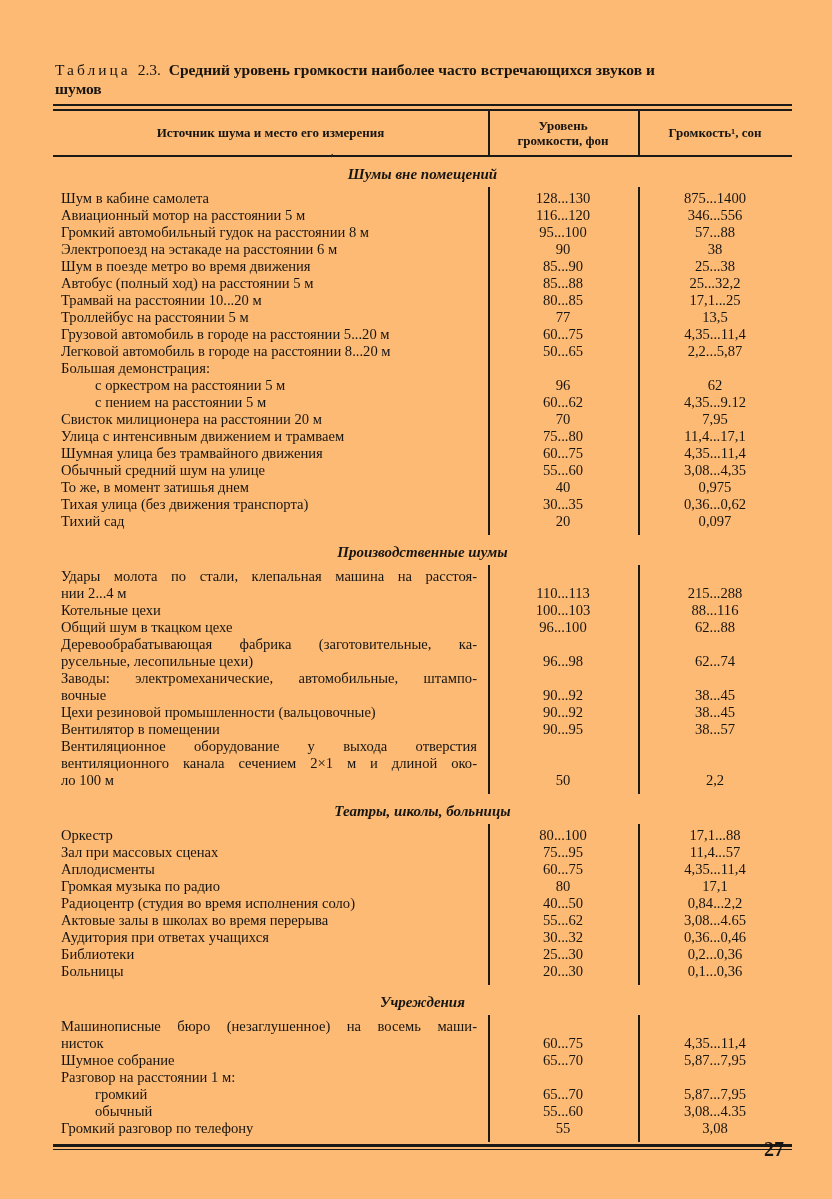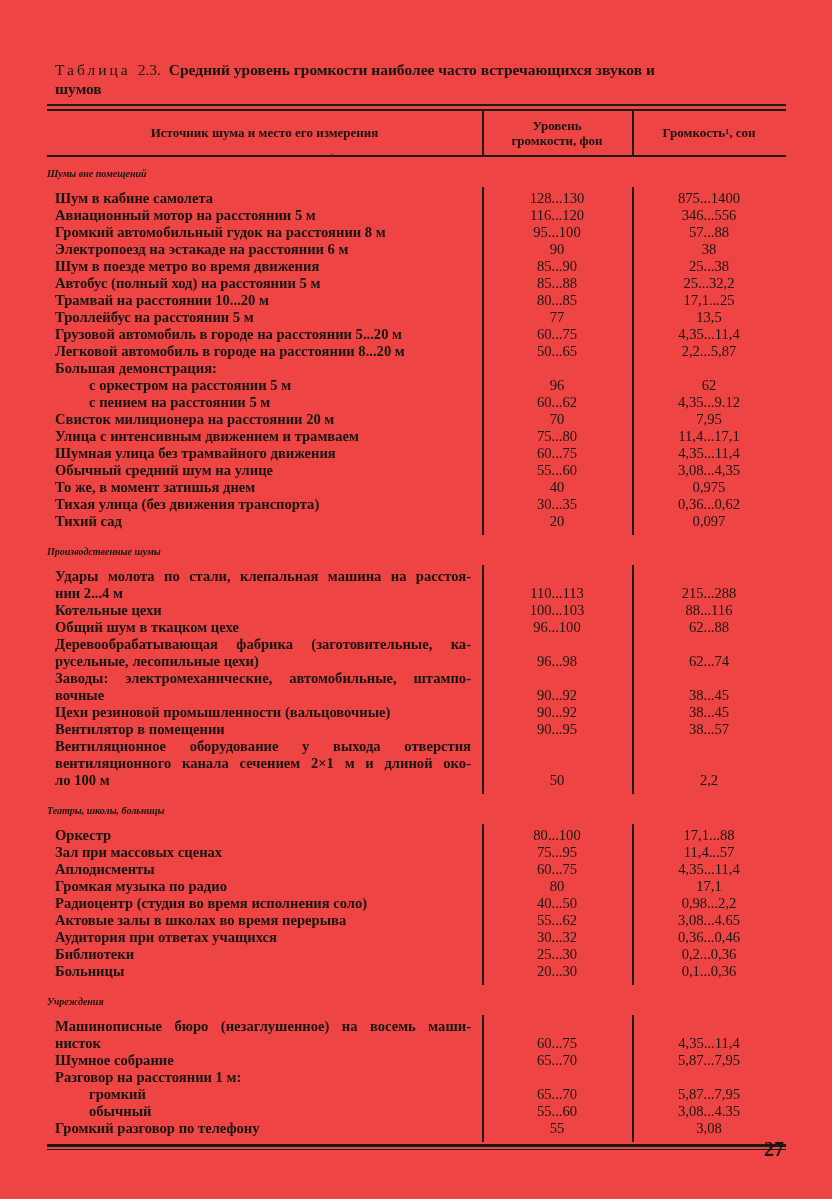--- a/index.html
+++ b/index.html
@@ -1,49 +1,49 @@
 <!DOCTYPE html>
 <html><head>
 <meta charset="utf-8">
 <style>
   html,body{margin:0;padding:0;background:#e8e8e6;}
   .page{
     position:relative;width:832px;height:1199px;margin:0 auto;
-    background:#ef4444;color:#171511;
+    background:#fdba74;color:#171511;
     font-family:"Liberation Serif","DejaVu Serif",serif;
     overflow:hidden;
   }
   
   .caption{position:absolute;left:55px;top:60px;width:625px;font-size:15.5px;line-height:19px;}
   .cap-word{letter-spacing:3px;}
   .cap-num{margin:0 4px 0 7px;}
   .cap-title{font-weight:bold;}
   
-  .table{position:absolute;left:47px;top:104px;width:739px;}
+  .table{position:absolute;left:53px;top:104px;width:739px;}
   .rule{background:#1c1a17;}
   .rule-a{height:2px;}
   .rule-b{height:2px;margin-top:3px;}
   .rule-head{height:2px;}
   .rule-bot-a{height:2.5px;margin-top:2px;}
   .rule-bot-b{height:1px;margin-top:2px;}
   
   .thead{position:relative;display:grid;grid-template-columns:435px 150px 154px;min-height:44px;}
   .th{display:flex;flex-direction:column;align-items:center;justify-content:center;
       text-align:center;font-weight:bold;font-size:13px;line-height:15.5px;padding:5px 8px;}
   
   .vline{position:absolute;top:0;bottom:0;width:1.5px;background:#1c1a17;}
   .v1{left:435px;} .v2{left:585px;}
   
-  .section-title{text-align:left;font-style:italic;font-weight:bold;font-size:10px;
+  .section-title{text-align:center;font-style:italic;font-weight:bold;font-size:15px;
                  line-height:18px;margin:8px 0 4px;}
   .rows{position:relative;padding:3px 0 5px;}
   .row{display:grid;grid-template-columns:435px 150px 154px;font-size:14.6px;line-height:17px;}
   .lab{padding-left:8px;padding-right:11px;}
   .lab.ind{padding-left:42px;}
-  .ln{min-height:17px;font-weight:bold;}
+  .ln{min-height:17px;}
   .jl{text-align:justify;text-align-last:justify;}
   .val{display:flex;justify-content:center;align-items:flex-end;text-align:center;}
   .val.top{align-items:flex-end;}
   
   .pageno{position:absolute;right:48px;top:1138px;font-size:20px;font-weight:bold;}
   .artifact{position:absolute;left:330px;top:150px;font-size:13px;color:#2a2823;}
 </style>
 </head>
 <body>
 
@@ -444,21 +444,21 @@
             </div>
           </div>
           <div class="row">
             <div class="lab">
               <div class="ln">Радиоцентр (студия во время исполнения соло)</div>
             </div>
             <div class="val">
               <span>40...50</span>
             </div>
             <div class="val">
-              <span>0,98...2,2</span>
+              <span>0,84...2,2</span>
             </div>
           </div>
           <div class="row">
             <div class="lab">
               <div class="ln">Актовые залы в школах во время перерыва</div>
             </div>
             <div class="val">
               <span>55...62</span>
             </div>
             <div class="val">

